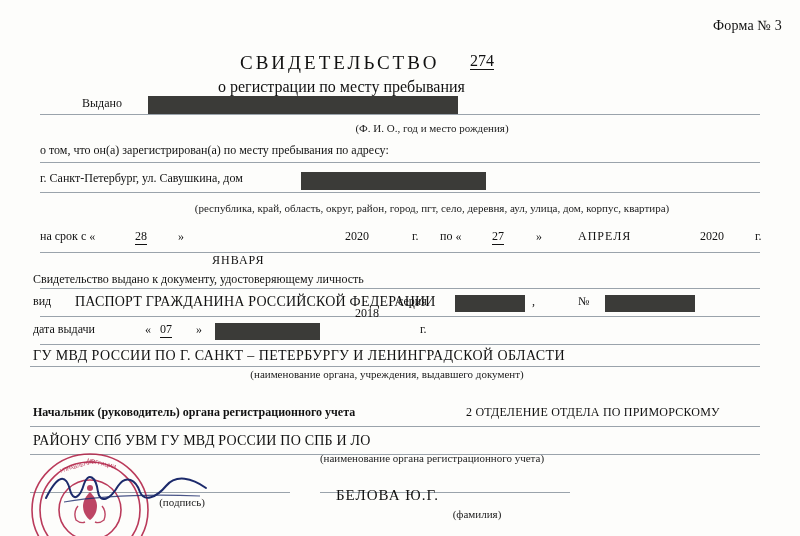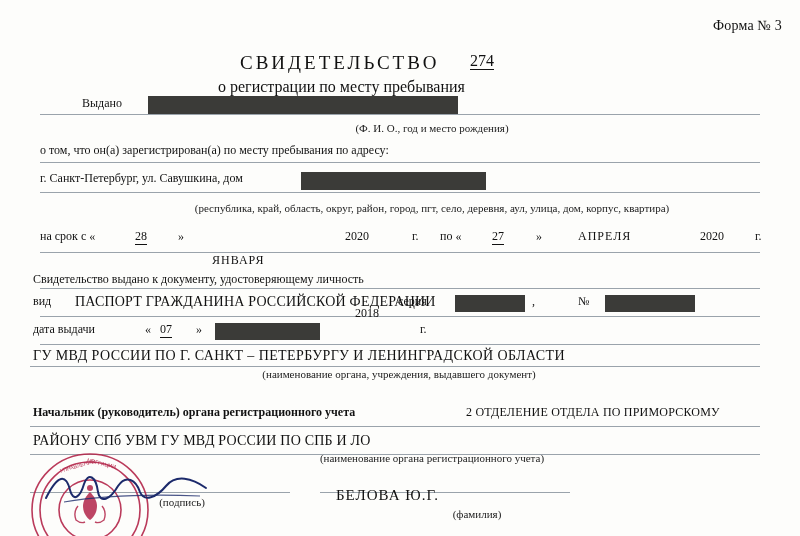--- a/index.html
+++ b/index.html
@@ -111,21 +111,21 @@
 
   .row7 { top: 318px; left: 40px; width: 720px; }
   .data-vyd { top: 322px; left: 33px; }
   .dv-day { top: 322px; left: 160px; text-decoration: underline; text-underline-offset: 4px;}
   .dv-redact { top: 323px; left: 215px; width: 105px; height: 17px; }
   .dv-year { top: 306px; left: 355px; }
   .dv-g { top: 322px; left: 420px; }
 
   .row8 { top: 346px; left: 30px; width: 730px; }
   .organ { top: 348px; left: 33px; font-size: 14px; letter-spacing: 0.4px; }
-  .cap-organ { top: 368px; left: 12px; width: 710px; }
+  .cap-organ { top: 368px; left: 0; width: 710px; }
 
   .row9 { top: 404px; left: 30px; width: 730px; }
   .nach { top: 405px; left: 33px; font-weight: bold; }
   .nach-val { top: 405px; left: 466px; font-size: 12px; letter-spacing: 0.2px; }
 
   .row10 { top: 432px; left: 30px; width: 730px; }
   .nach-val2 { top: 433px; left: 33px; font-size: 14px; letter-spacing: 0.2px; }
   .cap-organ2 { top: 452px; left: 0; width: 800px; }
 
   .row11 { top: 492px; left: 30px; width: 260px; }

